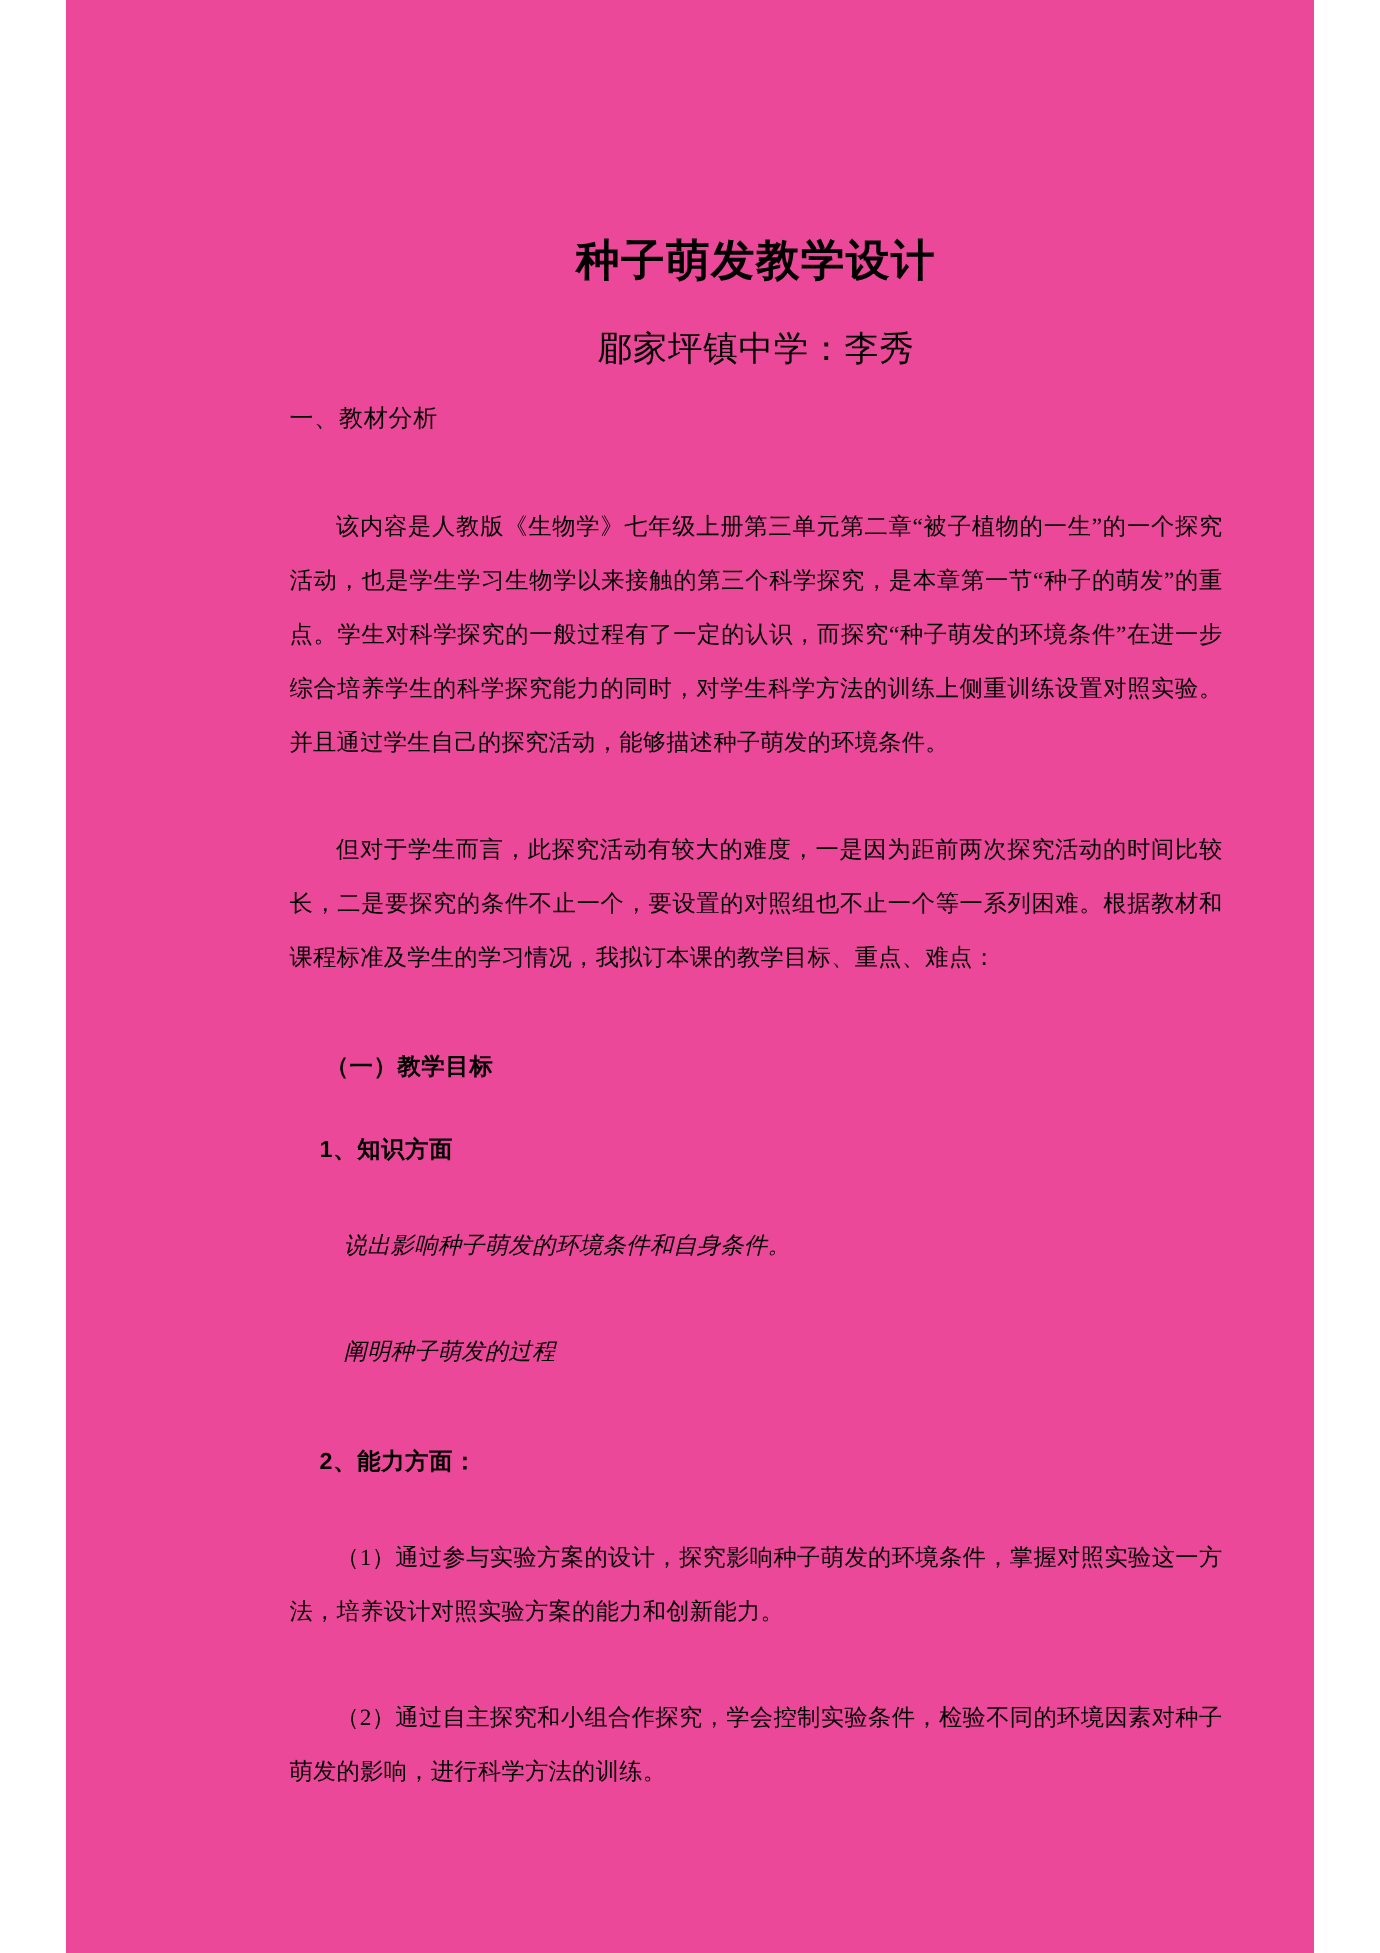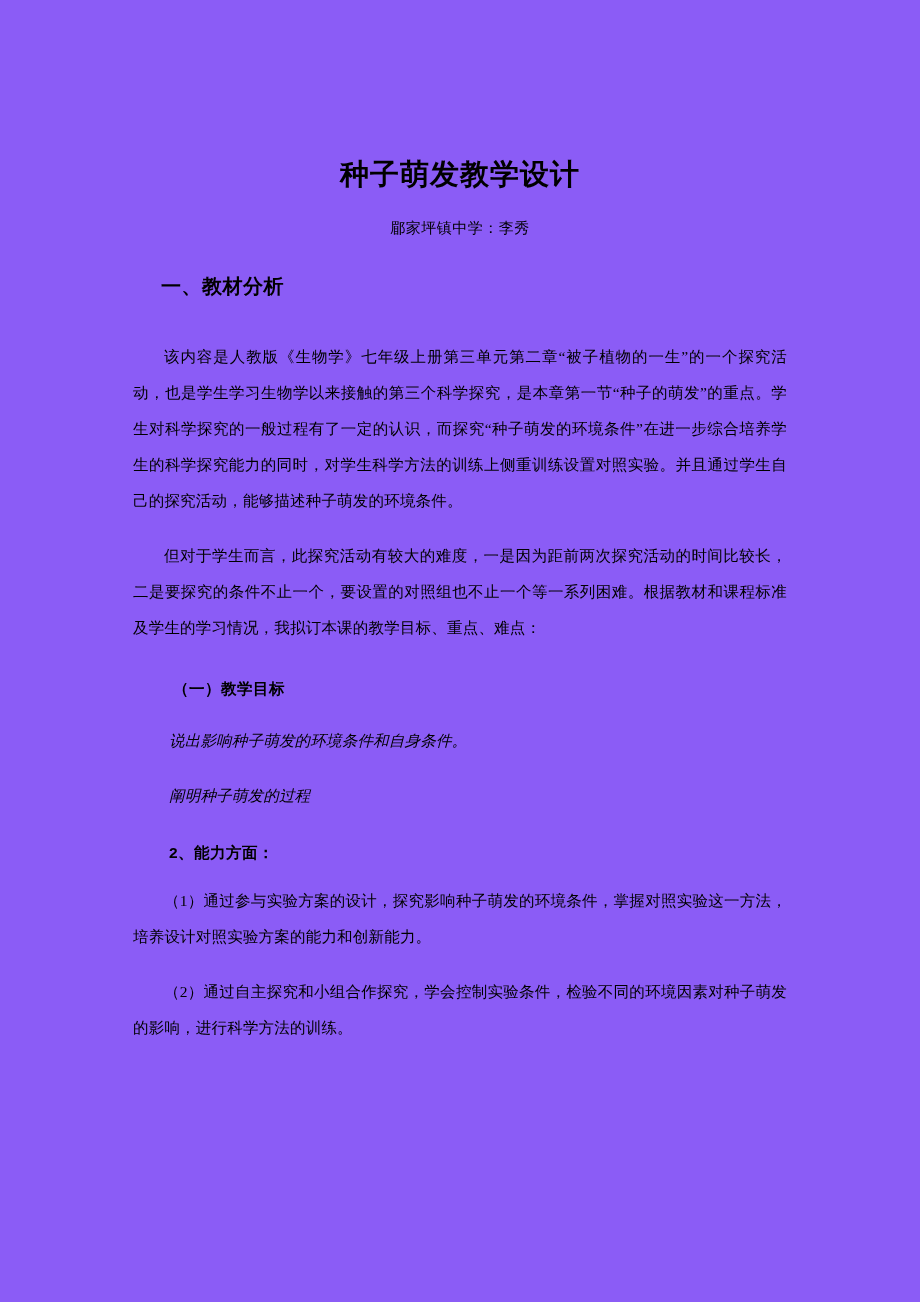--- a/index.html
+++ b/index.html
@@ -3,24 +3,24 @@
 <meta charset="utf-8">
 <title>种子萌发教学设计</title>
 <style>
   html, body {
     margin: 0;
     padding: 0;
     background: #ffffff;
   }
   .page {
     position: relative;
-    width: 920px;
+    width: 832px;
     height: 1302px;
     margin: 0 auto;
-    background: #8b5cf6;
+    background: #ec4899;
     box-sizing: border-box;
     overflow: hidden;
     font-family: "Liberation Serif", "DejaVu Serif", serif;
     color: #000000;
     -webkit-font-smoothing: antialiased;
   }
   .content {
     position: absolute;
     left: 133px;
     top: 0;
@@ -32,31 +32,31 @@
     font-size: 29px;
     font-weight: bold;
     line-height: 1.2;
     margin: 0;
     padding-top: 157px;
     letter-spacing: 1px;
     font-family: "Liberation Sans", "DejaVu Sans", sans-serif;
   }
   .doc-subtitle {
     text-align: center;
-    font-size: 15px;
+    font-size: 23px;
     line-height: 1.2;
     margin: 0;
     padding-top: 27px;
     letter-spacing: 0.5px;
   }
   
   h2.section-heading {
-    font-size: 20px;
-    font-weight: bold;
-    margin: 12px;
+    font-size: 16px;
+    font-weight: normal;
+    margin: 0;
     padding-top: 22px;
     text-indent: 16px;
     line-height: 1.5;
     letter-spacing: 0.5px;
     font-family: "Liberation Sans", "DejaVu Sans", sans-serif;
   }
   h3.sub-heading {
     font-size: 15.5px;
     font-weight: bold;
     margin: 4px;
@@ -73,21 +73,21 @@
     padding-top: 27px;
     text-indent: 36px;
     line-height: 1.5;
     letter-spacing: 0.5px;
     font-family: "Liberation Sans", "DejaVu Sans", sans-serif;
   }
   
   p.body-para {
     font-size: 15.5px;
     line-height: 36px;
-    margin: 0;
+    margin: 16px;
     padding-top: 19px;
     text-align: justify;
     text-justify: inter-ideograph;
     text-indent: 31px;
     letter-spacing: 0.2px;
   }
   p.body-para.small-indent {
     text-indent: 0;
     padding-left: 36px;
     font-style: italic;
@@ -107,20 +107,21 @@
     <div class="doc-subtitle">郿家坪镇中学：李秀</div>
 
     <h2 class="section-heading">一、教材分析</h2>
 
     <p class="body-para first-para">该内容是人教版《生物学》七年级上册第三单元第二章“被子植物的一生”的一个探究活动，也是学生学习生物学以来接触的第三个科学探究，是本章第一节“种子的萌发”的重点。学生对科学探究的一般过程有了一定的认识，而探究“种子萌发的环境条件”在进一步综合培养学生的科学探究能力的同时，对学生科学方法的训练上侧重训练设置对照实验。并且通过学生自己的探究活动，能够描述种子萌发的环境条件。</p>
 
     <p class="body-para">但对于学生而言，此探究活动有较大的难度，一是因为距前两次探究活动的时间比较长，二是要探究的条件不止一个，要设置的对照组也不止一个等一系列困难。根据教材和课程标准及学生的学习情况，我拟订本课的教学目标、重点、难点：</p>
 
     <h3 class="sub-heading">（一）教学目标</h3>
 
+    <h4 class="item-heading">1、知识方面</h4>
 
     <p class="body-para small-indent">说出影响种子萌发的环境条件和自身条件。</p>
 
     <p class="body-para small-indent">阐明种子萌发的过程</p>
 
 
     <h4 class="item-heading">2、能力方面：</h4>
 
     <p class="body-para">（1）通过参与实验方案的设计，探究影响种子萌发的环境条件，掌握对照实验这一方法，培养设计对照实验方案的能力和创新能力。</p>
 

